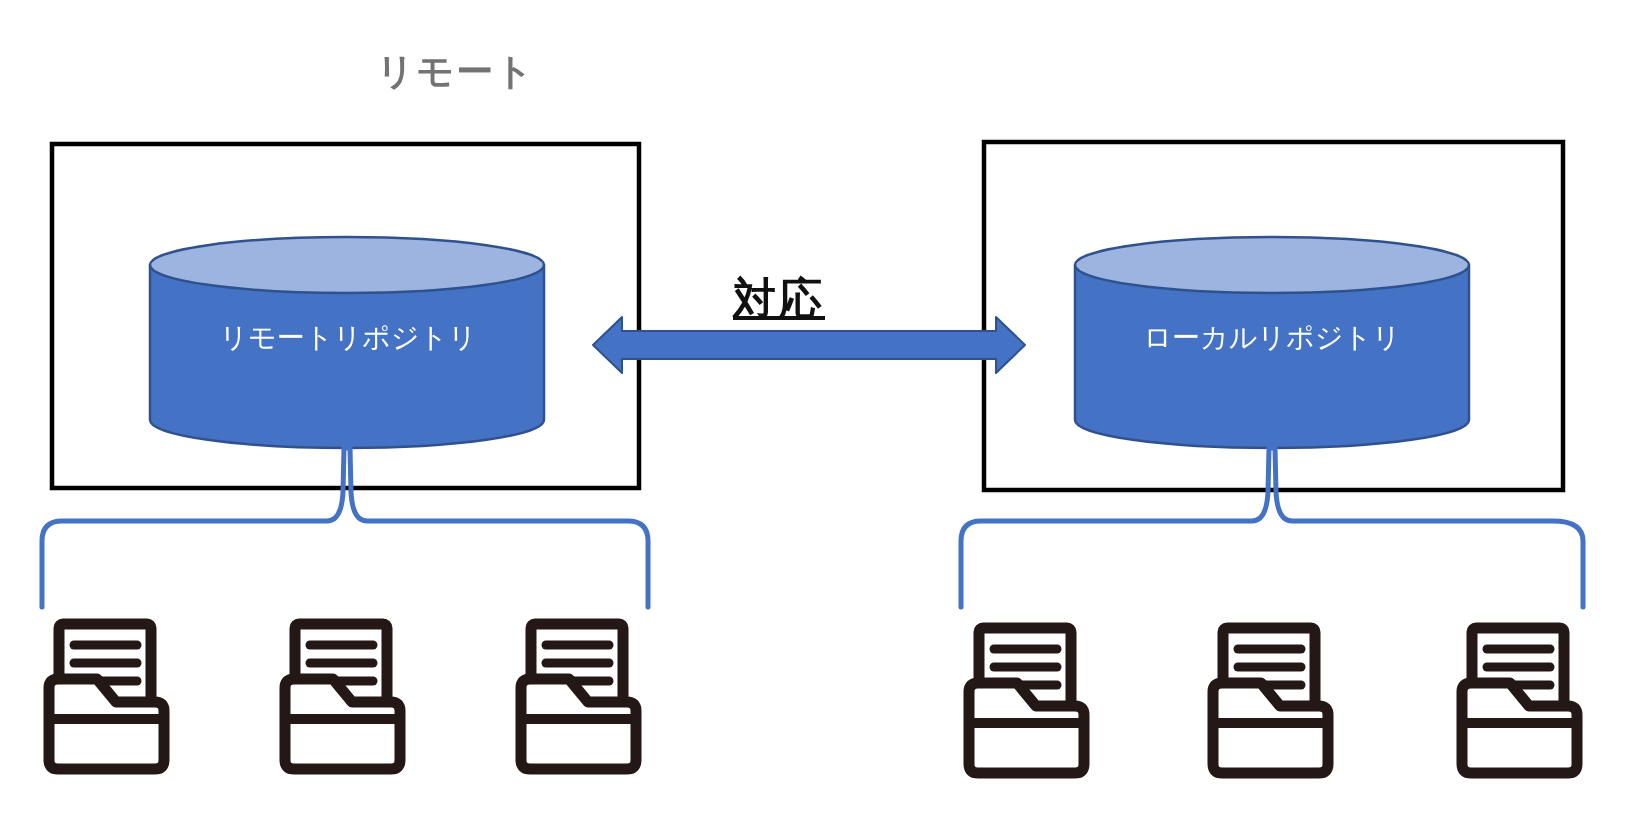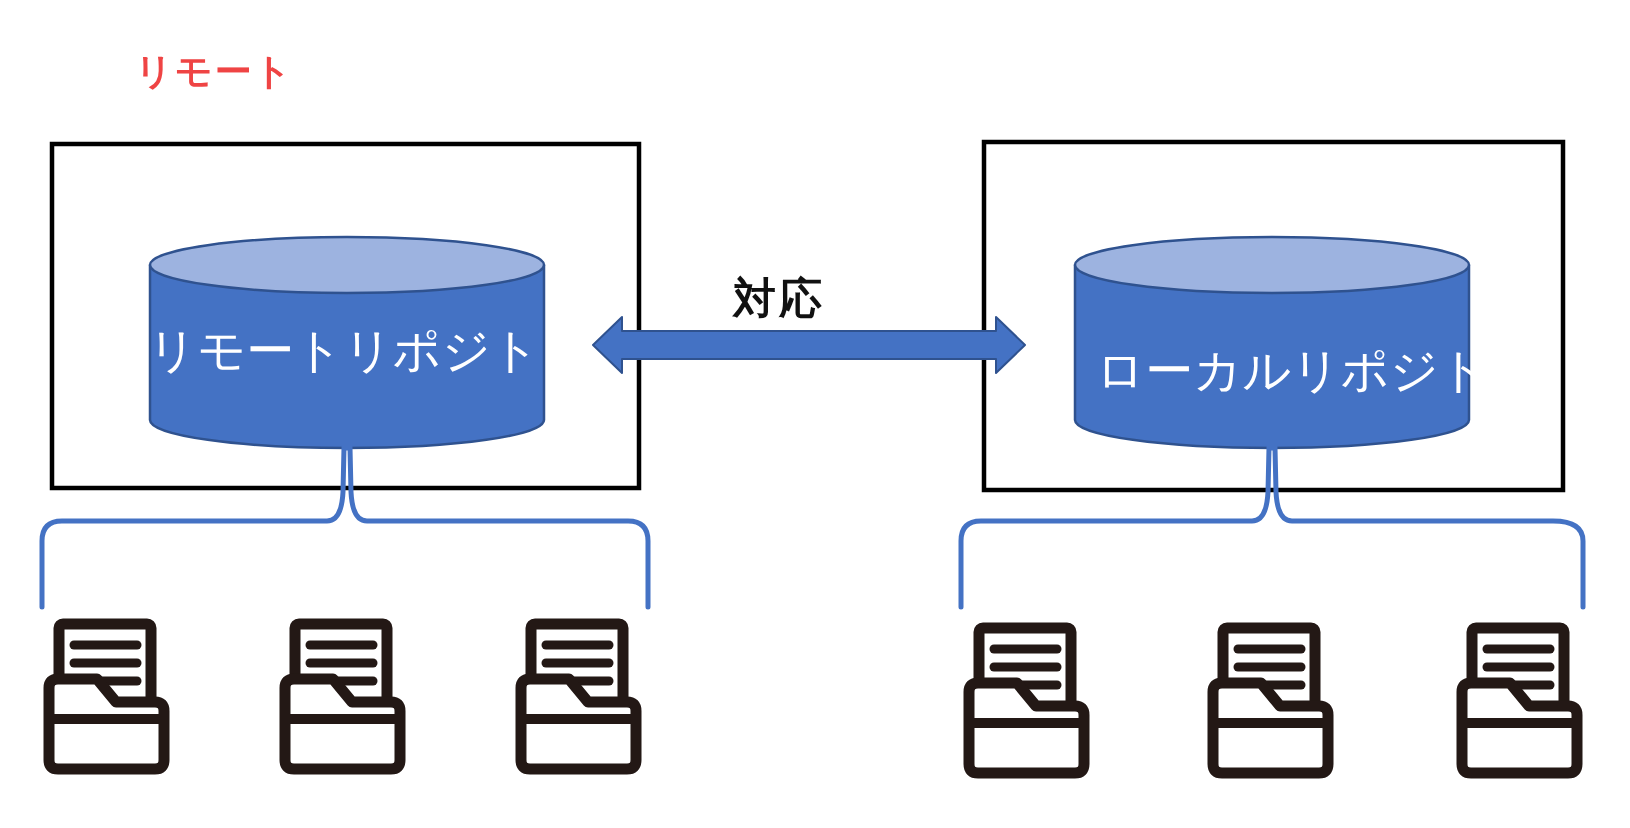--- a/index.html
+++ b/index.html
@@ -7,36 +7,36 @@
     position:relative;
     width:1630px;height:828px;
     background:#ffffff;
     overflow:hidden;
     font-family:"Liberation Sans", sans-serif;
   }
   #diagram-svg{position:absolute;left:0;top:0;}
   .txt{position:absolute;white-space:nowrap;}
   .section-title{
     width:400px;top:47px;
-    font-size:37px;font-weight:700;color:#ef4444;
-    text-align:left;letter-spacing:2px;
+    font-size:37px;font-weight:700;color:#737373;
+    text-align:right;letter-spacing:2px;
   }
   #title-remote{left:135px;}
   #title-local{left:1022px;}
   .cyl-label{
     width:400px;top:319px;
-    font-size:48px;font-weight:400;color:#ffffff;
+    font-size:28px;font-weight:400;color:#ffffff;
     text-align:center;letter-spacing:0px;
   }
   #cyl-label-remote{left:148px;}
-  #cyl-label-local{left:1096px;margin-top:20px;}
+  #cyl-label-local{left:1072px;}
   #arrow-label{
     left:679px;top:270px;width:200px;
     font-size:43px;font-weight:700;color:#111111;
-    text-align:center;letter-spacing:3px;
+    text-align:center;letter-spacing:3px;text-decoration:underline;
   }
 </style>
 </head>
 <body>
 
 <div id="stage">
 
   <svg id="diagram-svg" width="1630" height="828" viewBox="0 0 1630 828">
     <defs>
       <g id="folder-doc-icon">

